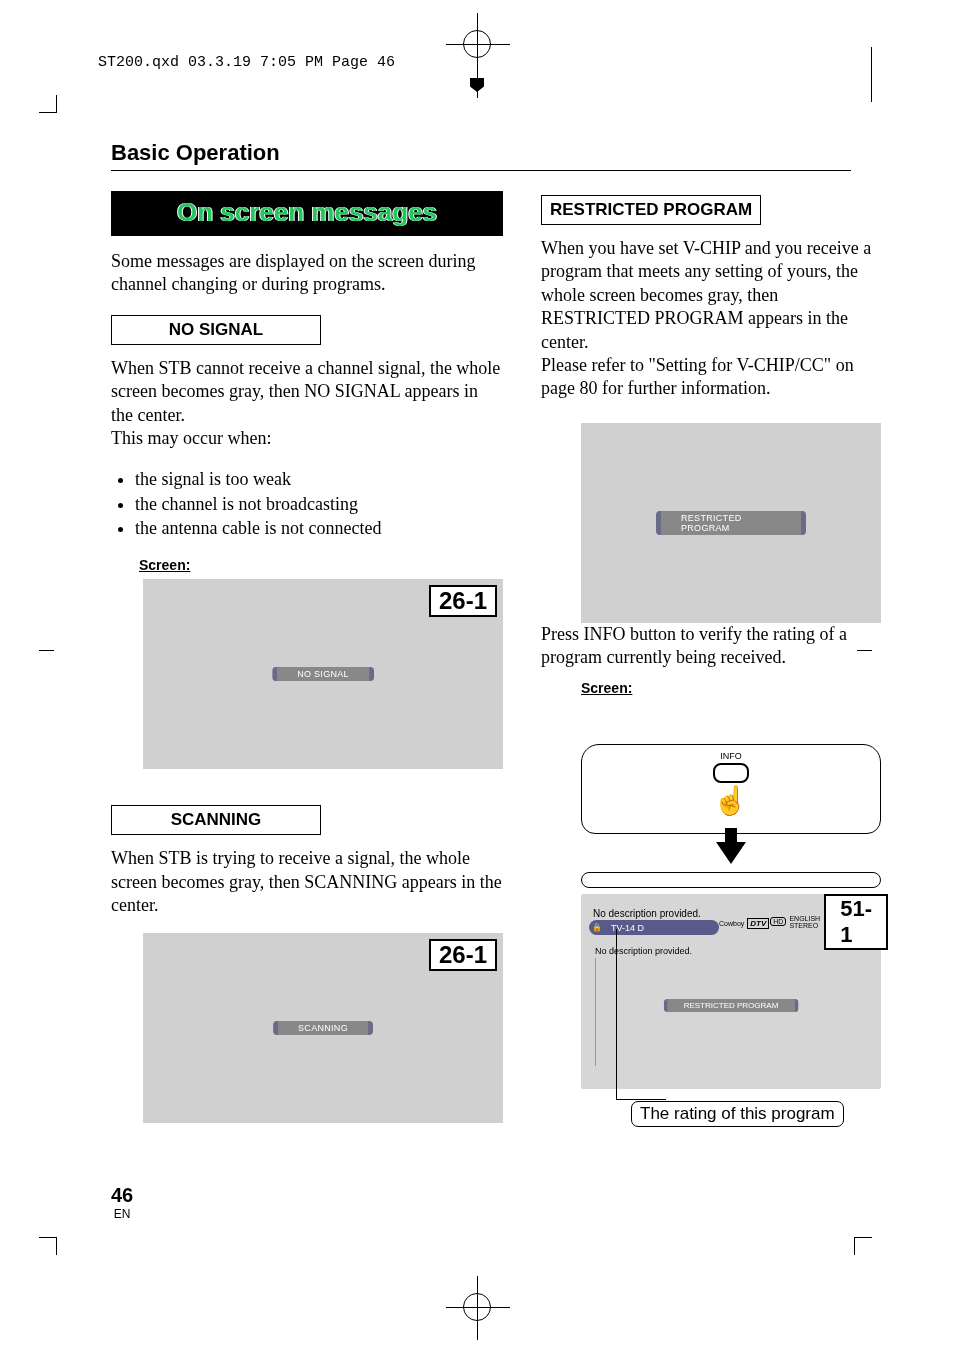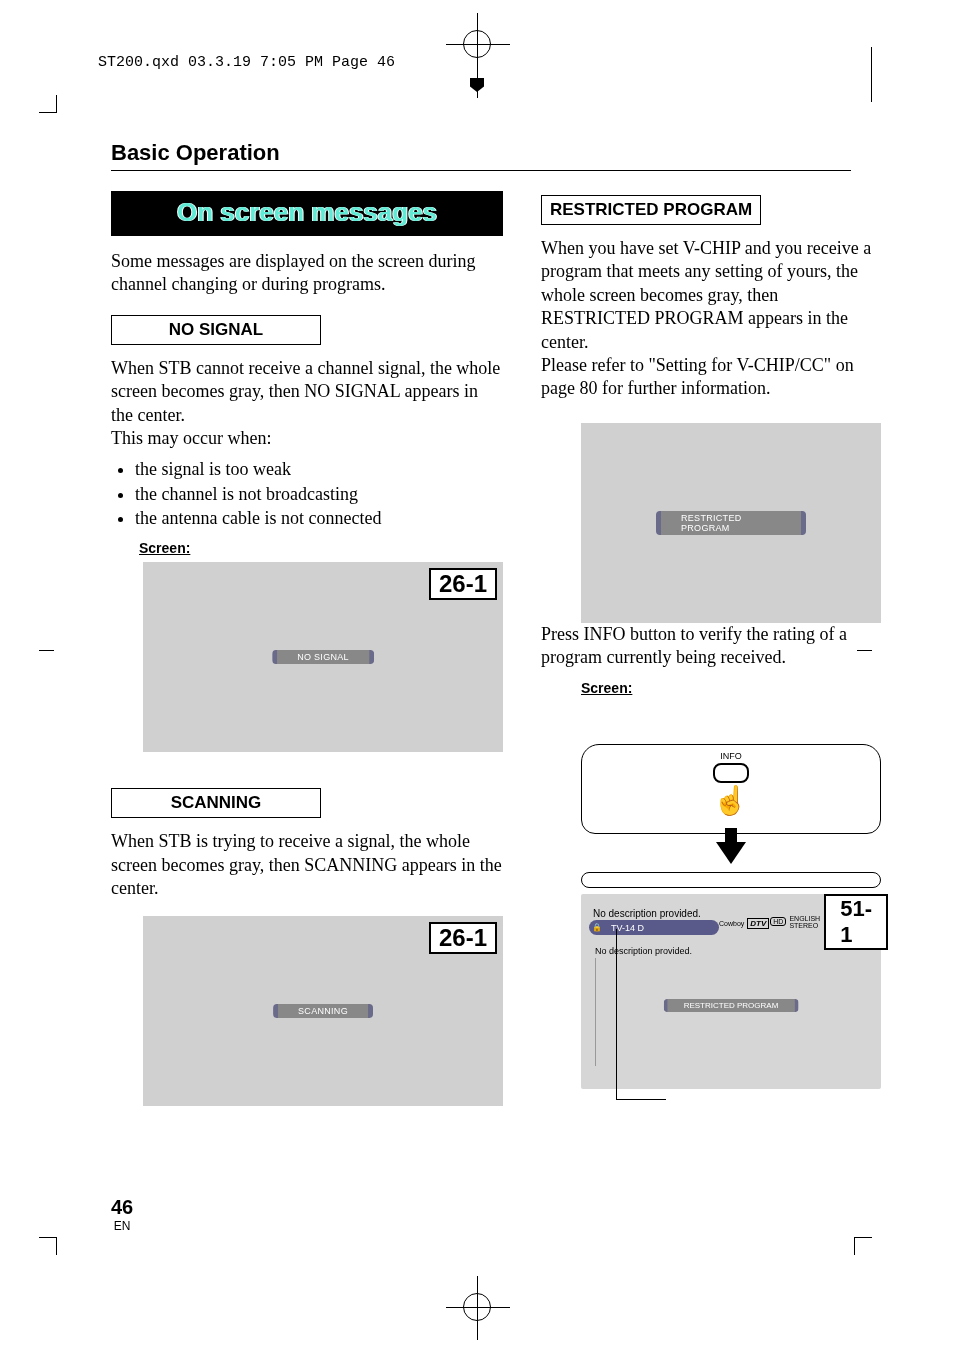--- a/index.html
+++ b/index.html
@@ -45,21 +45,21 @@
   .section-title {
     font-family: Arial, Helvetica, sans-serif;
     font-weight:bold;
     font-size:22px;
     margin-bottom:4px;
   }
   .section-rule { border-top:1px solid #000; margin-bottom:20px; }
   .cols { display:flex; gap:38px; }
   .col { flex:1; }
   .black-banner {
-    background:#000; color:#5eead4;
+    background:#000; color:#22c55e;
     font-family: Arial, Helvetica, sans-serif;
     font-weight:bold;
     font-size:26px;
     text-align:center;
     padding:6px 0 8px;
     margin-bottom:14px;
     text-shadow: -1px 0 #fff, 1px 0 #fff;
   }
   .body-text { font-size:18px; line-height:1.3; }
   .box-heading {
@@ -67,21 +67,21 @@
     font-family: Arial, Helvetica, sans-serif;
     font-weight:bold;
     font-size:17px;
     padding:4px 8px;
     display:inline-block;
     min-width:210px;
     text-align:center;
     margin:18px 0 12px;
   }
   .col-r .box-heading:first-child { margin-top:4px; }
-  ul.bullets { margin:7px 0; padding-left:24px; }
+  ul.bullets { margin:17px 0; padding-left:24px; }
   ul.bullets li { font-size:18px; line-height:1.35; }
   .small-underline {
     font-family: Arial, Helvetica, sans-serif;
     font-weight:bold; font-size:14px;
     text-decoration:underline;
     margin:10px 0 6px 28px;
   }
   .tv-screen {
     margin-left:32px;
     width:360px; height:190px;
@@ -201,21 +201,21 @@
   }
   .callout-box {
     margin-top:12px; margin-left:50px;
     border:1px solid #000; border-radius:7px;
     font-family: Arial, Helvetica, sans-serif;
     font-size:17px;
     padding:2px 8px;
     display:inline-block;
   }
   .page-num {
-    position:absolute; left:111px; bottom:118px;
+    position:absolute; left:111px; bottom:130px;
     font-family: Arial, Helvetica, sans-serif;
   }
   .page-num .n { font-weight:bold; font-size:20px; }
   .page-num .en { font-size:12px;text-align:center; }
   .sep-v { position:absolute; left:14px; top:64px; width:1px; height:108px; background:#999; }
 </style>
 </head>
 <body>
 
 <div class="page">
@@ -317,20 +317,21 @@
                 </div>
                 <div class="big-channel">51-1</div>
               </div>
               <div class="sep-v"></div>
               <div class="desc2">No description provided.</div>
               <div class="restricted-msg">RESTRICTED PROGRAM</div>
             </div>
             <div class="callout-line"></div>
             <div class="callout-line2"></div>
           </div>
+          <div class="callout-box">The rating of this program</div>
         </div>
       </div>
     </div>
   </div>
 
   <div class="page-num">
     <div class="n">46</div>
     <div class="en">EN</div>
   </div>
 </div>

